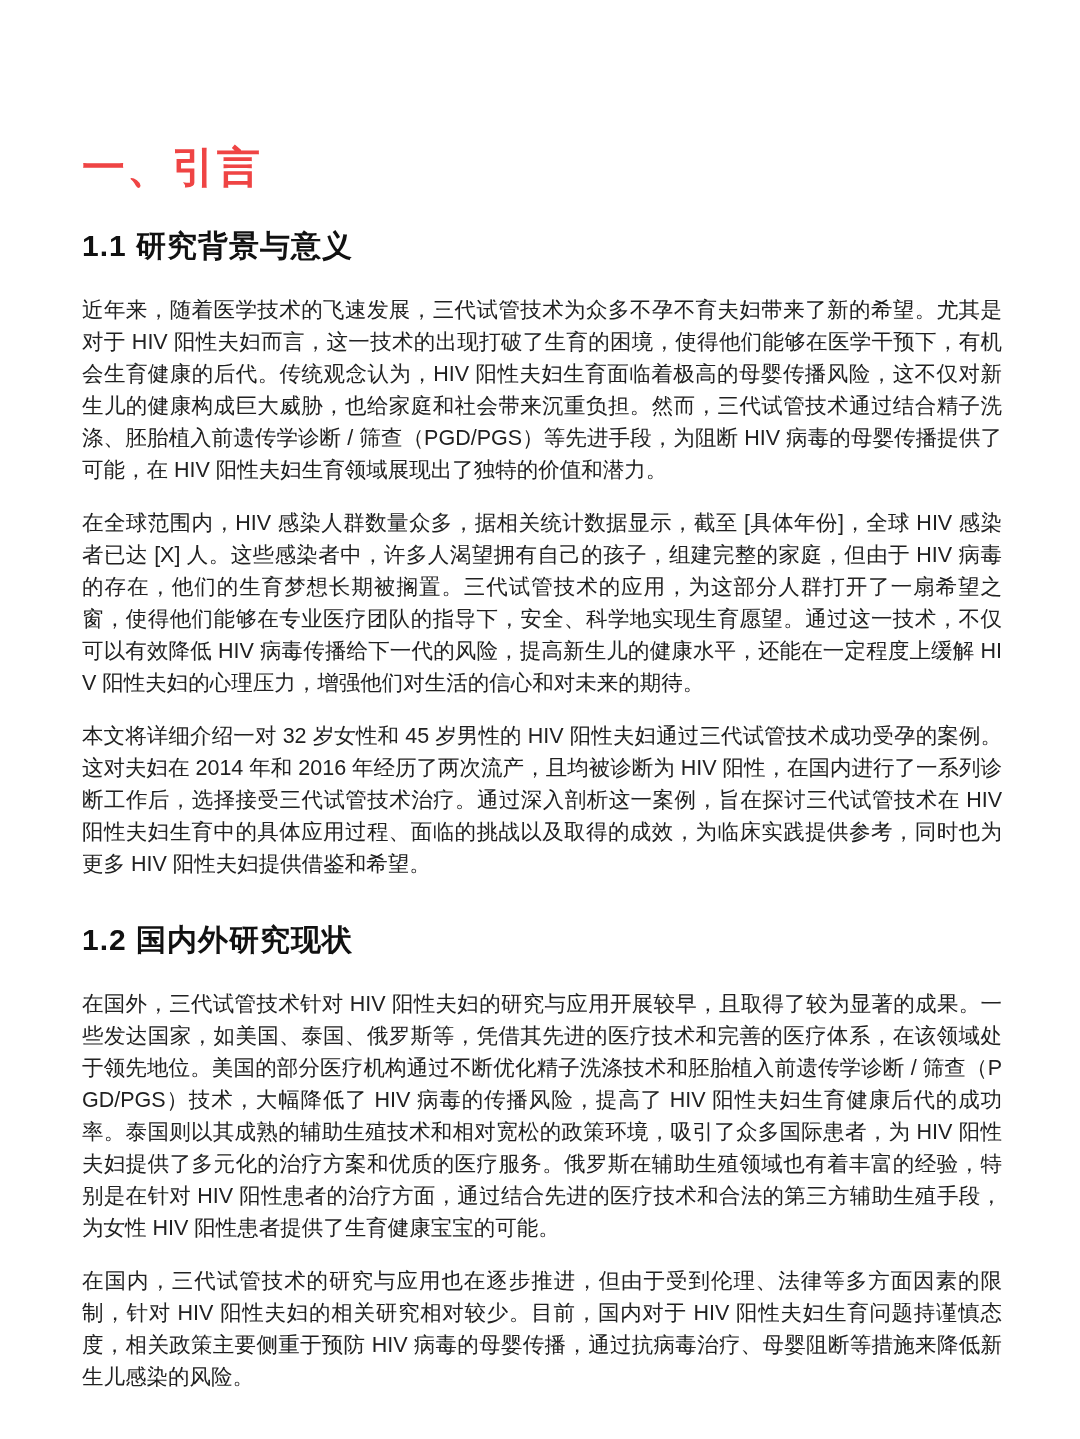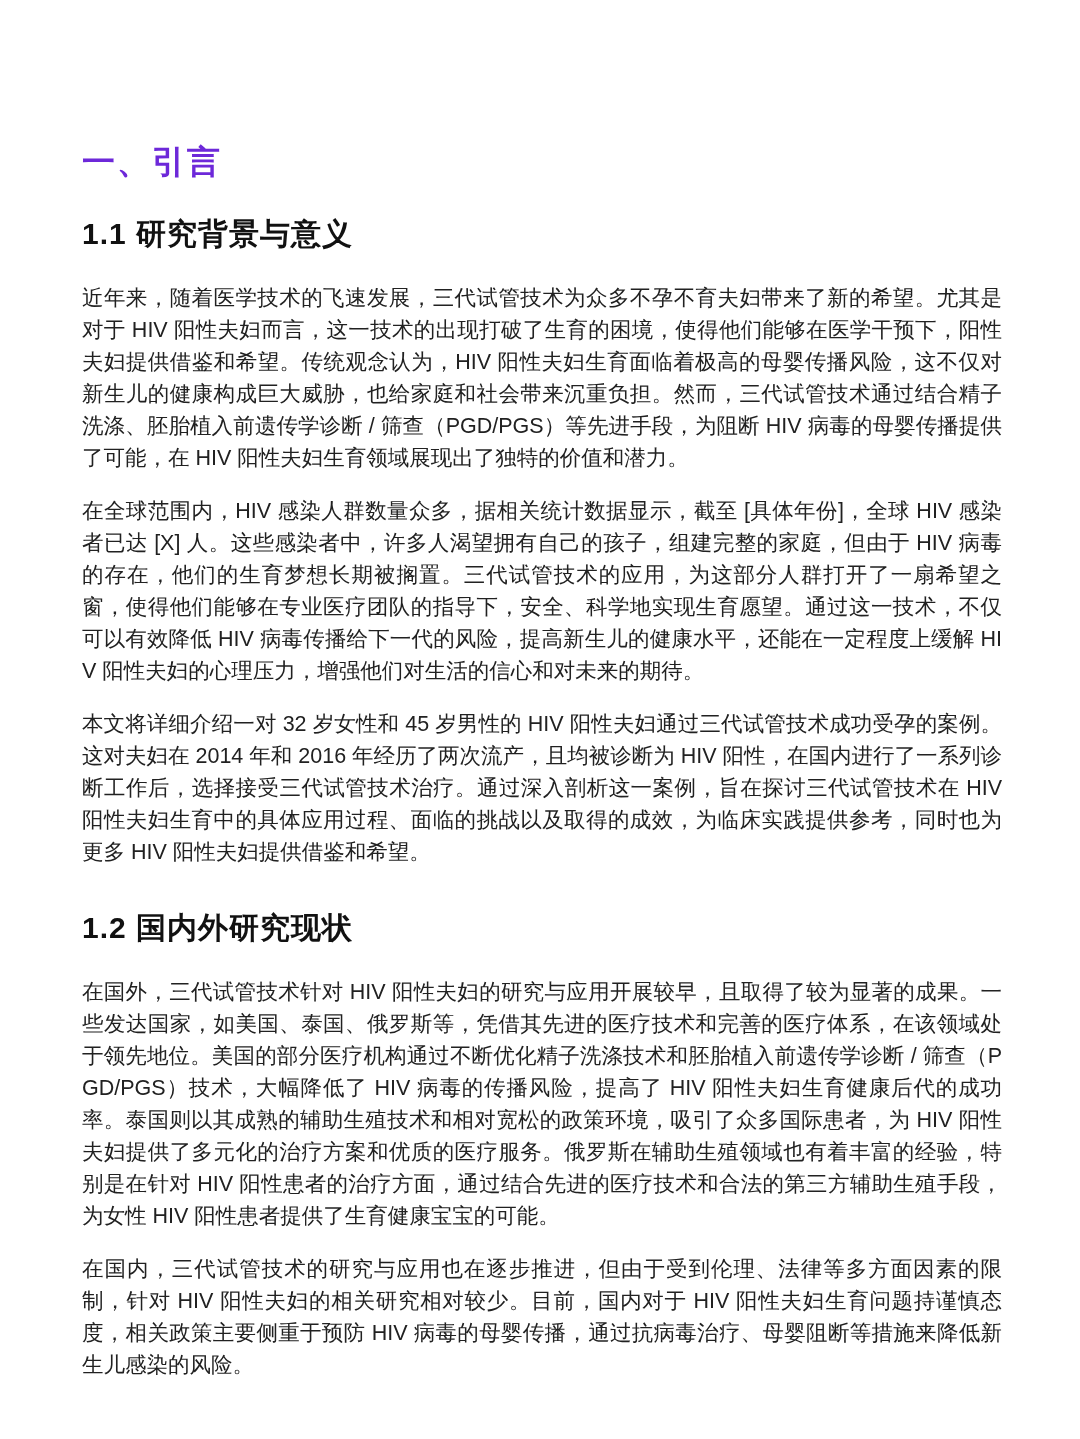--- a/index.html
+++ b/index.html
@@ -16,24 +16,24 @@
   }
   .page {
     box-sizing: border-box;
     width: 1080px;
     height: 1439px;
     padding: 142px 78px 40px 82px;
     background: #ffffff;
   }
   h1.doc-title {
     margin: 0;
-    font-size: 33px;
+    font-size: 43px;
     line-height: 1.2;
     font-weight: 700;
-    color: #6d28d9;
+    color: #ef4444;
     letter-spacing: 2px;
   }
   h2.section-heading {
     margin: 34px 0 30px 0;
     font-size: 30px;
     line-height: 1.2;
     font-weight: 700;
     color: #111111;
     letter-spacing: 1px;
   }
@@ -53,21 +53,21 @@
 </head>
 <body>
 
 <main class="page">
 
   <h1 class="doc-title">一、引言</h1>
 
   <section>
     <h2 class="section-heading">1.1 研究背景与意义</h2>
 
-    <p class="body-paragraph">近年来，随着医学技术的飞速发展，三代试管技术为众多不孕不育夫妇带来了新的希望。尤其是对于 HIV 阳性夫妇而言，这一技术的出现打破了生育的困境，使得他们能够在医学干预下，阳性夫妇提供借鉴和希望。传统观念认为，HIV 阳性夫妇生育面临着极高的母婴传播风险，这不仅对新生儿的健康构成巨大威胁，也给家庭和社会带来沉重负担。然而，三代试管技术通过结合精子洗涤、胚胎植入前遗传学诊断 / 筛查（PGD/PGS）等先进手段，为阻断 HIV 病毒的母婴传播提供了可能，在 HIV 阳性夫妇生育领域展现出了独特的价值和潜力。</p>
+    <p class="body-paragraph">近年来，随着医学技术的飞速发展，三代试管技术为众多不孕不育夫妇带来了新的希望。尤其是对于 HIV 阳性夫妇而言，这一技术的出现打破了生育的困境，使得他们能够在医学干预下，有机会生育健康的后代。传统观念认为，HIV 阳性夫妇生育面临着极高的母婴传播风险，这不仅对新生儿的健康构成巨大威胁，也给家庭和社会带来沉重负担。然而，三代试管技术通过结合精子洗涤、胚胎植入前遗传学诊断 / 筛查（PGD/PGS）等先进手段，为阻断 HIV 病毒的母婴传播提供了可能，在 HIV 阳性夫妇生育领域展现出了独特的价值和潜力。</p>
 
     <p class="body-paragraph">在全球范围内，HIV 感染人群数量众多，据相关统计数据显示，截至 [具体年份]，全球 HIV 感染者已达 [X] 人。这些感染者中，许多人渴望拥有自己的孩子，组建完整的家庭，但由于 HIV 病毒的存在，他们的生育梦想长期被搁置。三代试管技术的应用，为这部分人群打开了一扇希望之窗，使得他们能够在专业医疗团队的指导下，安全、科学地实现生育愿望。通过这一技术，不仅可以有效降低 HIV 病毒传播给下一代的风险，提高新生儿的健康水平，还能在一定程度上缓解 HIV 阳性夫妇的心理压力，增强他们对生活的信心和对未来的期待。</p>
 
     <p class="body-paragraph">本文将详细介绍一对 32 岁女性和 45 岁男性的 HIV 阳性夫妇通过三代试管技术成功受孕的案例。这对夫妇在 2014 年和 2016 年经历了两次流产，且均被诊断为 HIV 阳性，在国内进行了一系列诊断工作后，选择接受三代试管技术治疗。通过深入剖析这一案例，旨在探讨三代试管技术在 HIV 阳性夫妇生育中的具体应用过程、面临的挑战以及取得的成效，为临床实践提供参考，同时也为更多 HIV 阳性夫妇提供借鉴和希望。</p>
   </section>
 
   <section>
     <h2 class="section-heading second">1.2 国内外研究现状</h2>
 
     <p class="body-paragraph">在国外，三代试管技术针对 HIV 阳性夫妇的研究与应用开展较早，且取得了较为显著的成果。一些发达国家，如美国、泰国、俄罗斯等，凭借其先进的医疗技术和完善的医疗体系，在该领域处于领先地位。美国的部分医疗机构通过不断优化精子洗涤技术和胚胎植入前遗传学诊断 / 筛查（PGD/PGS）技术，大幅降低了 HIV 病毒的传播风险，提高了 HIV 阳性夫妇生育健康后代的成功率。泰国则以其成熟的辅助生殖技术和相对宽松的政策环境，吸引了众多国际患者，为 HIV 阳性夫妇提供了多元化的治疗方案和优质的医疗服务。俄罗斯在辅助生殖领域也有着丰富的经验，特别是在针对 HIV 阳性患者的治疗方面，通过结合先进的医疗技术和合法的第三方辅助生殖手段，为女性 HIV 阳性患者提供了生育健康宝宝的可能。</p>

